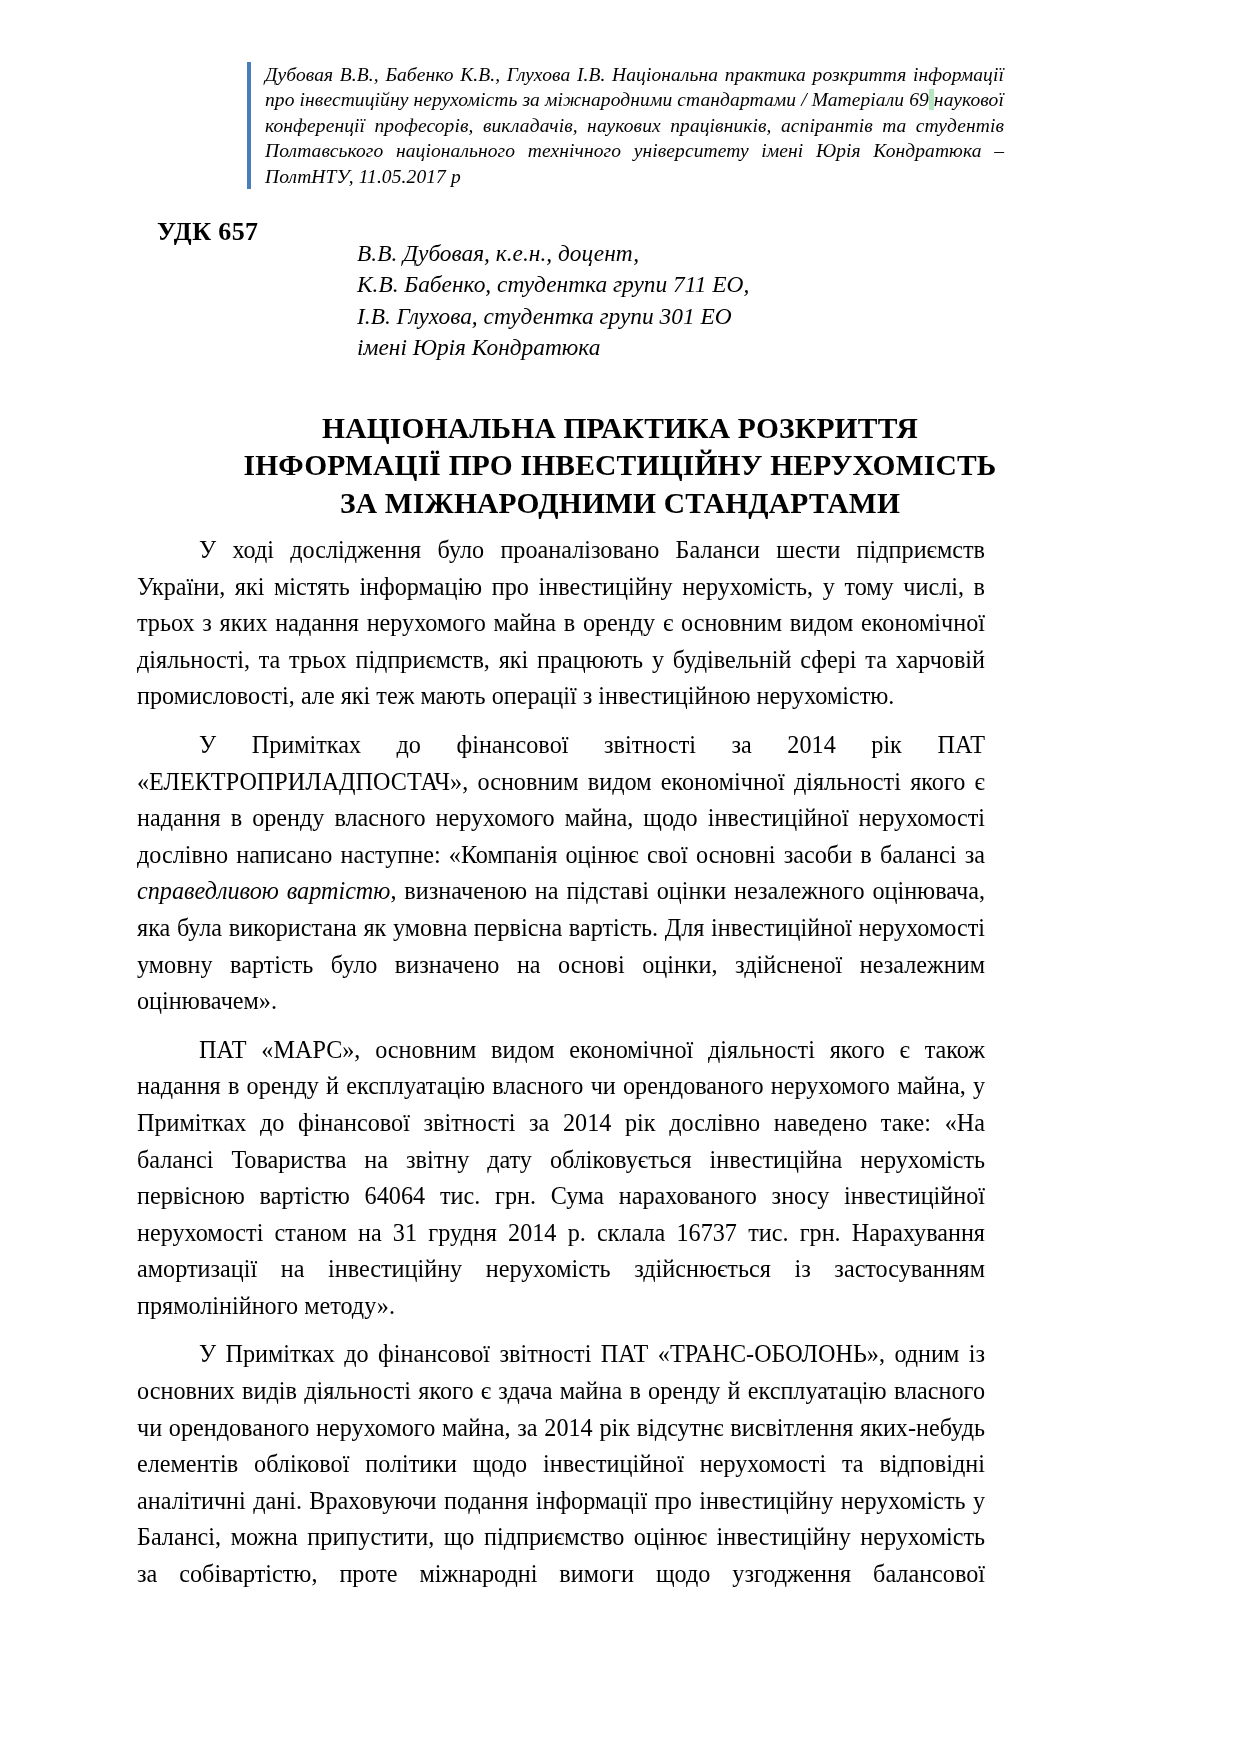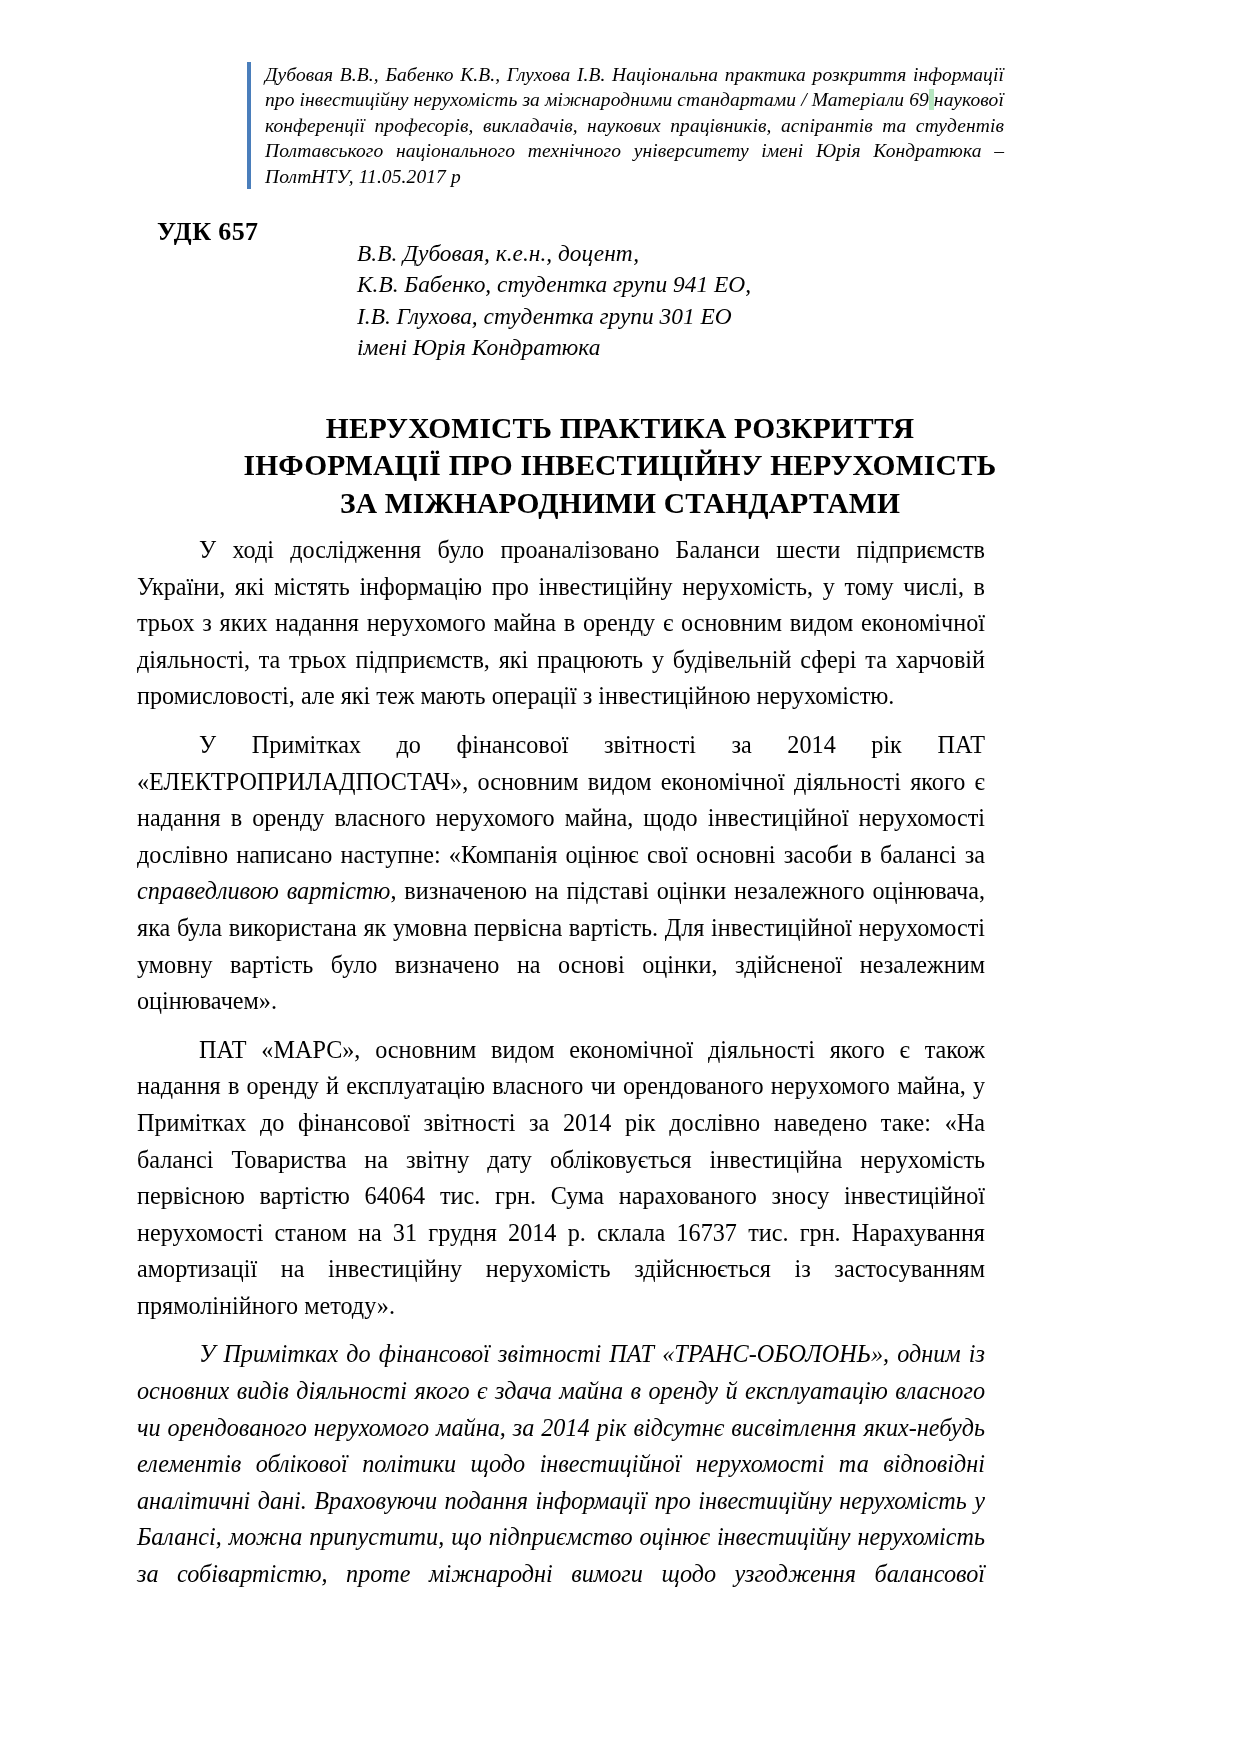--- a/index.html
+++ b/index.html
@@ -96,44 +96,44 @@
     width: 872px;
     font-size: 24.2px;
     line-height: 36.6px;
     text-align: justify;
   }
   .body-text p {
     margin: 12px;
     text-indent: 62px;
     text-align: justify;
   }
-  .body-text p:last-child { text-align-last: justify; font-style: italic; }
+  .body-text p:last-child { text-align-last: justify; }
   .it { font-style: italic; }
 </style>
 </head>
 <body>
 
 <div class="page">
 
   <div class="citation-wrap">
     <div class="citation-bar"></div>
     <div class="citation-text"><span>Дубовая В.В., Бабенко К.В., Глухова І.В. Національна практика розкриття інформації про інвестиційну нерухомість за міжнародними стандартами / Матеріали 69</span><span class="hl-green"> </span><span>наукової конференції професорів, викладачів, наукових працівників, аспірантів та студентів Полтавського національного технічного університету імені Юрія Кондратюка – ПолтНТУ, 11.05.2017 р</span></div>
   </div>
 
   <div class="udk">УДК 657</div>
 
   <div class="authors">
     <div>В.В. Дубовая, к.е.н., доцент,</div>
-    <div>К.В. Бабенко, студентка групи 941 ЕО,</div>
+    <div>К.В. Бабенко, студентка групи 711 ЕО,</div>
     <div>І.В. Глухова, студентка групи 301 ЕО</div>
     <div>імені Юрія Кондратюка</div>
   </div>
 
   <h1 class="doc-title">
-    <span class="tline">НЕРУХОМІСТЬ ПРАКТИКА РОЗКРИТТЯ</span>
+    <span class="tline">НАЦІОНАЛЬНА ПРАКТИКА РОЗКРИТТЯ</span>
     <span class="tline">ІНФОРМАЦІЇ ПРО ІНВЕСТИЦІЙНУ НЕРУХОМІСТЬ</span>
     <span class="tline">ЗА МІЖНАРОДНИМИ СТАНДАРТАМИ</span>
   </h1>
 
   <div class="body-text">
     <p>У ході дослідження було проаналізовано Баланси шести підприємств України, які містять інформацію про інвестиційну нерухомість, у тому числі, в трьох з яких надання нерухомого майна в оренду є основним видом економічної діяльності, та трьох підприємств, які працюють у будівельній сфері та харчовій промисловості, але які теж мають операції з інвестиційною нерухомістю.</p>
     <p><span>У Примітках до фінансової звітності за 2014 рік ПАТ «ЕЛЕКТРОПРИЛАДПОСТАЧ», основним видом економічної діяльності якого є надання в оренду власного нерухомого майна, щодо інвестиційної нерухомості дослівно написано наступне: «Компанія оцінює свої основні засоби в балансі за </span><span class="it">справедливою вартістю</span><span>, визначеною на підставі оцінки незалежного оцінювача, яка була використана як умовна первісна вартість. Для інвестиційної нерухомості умовну вартість було визначено на основі оцінки, здійсненої незалежним оцінювачем».</span></p>
     <p>ПАТ «МАРС», основним видом економічної діяльності якого є також надання в оренду й експлуатацію власного чи орендованого нерухомого майна, у Примітках до фінансової звітності за 2014 рік дослівно наведено таке: «На балансі Товариства на звітну дату обліковується інвестиційна нерухомість первісною вартістю 64064 тис. грн. Сума нарахованого зносу інвестиційної нерухомості станом на 31 грудня 2014 р. склала 16737 тис. грн. Нарахування амортизації на інвестиційну нерухомість здійснюється із застосуванням прямолінійного методу».</p>
     <p>У Примітках до фінансової звітності ПАТ «ТРАНС-ОБОЛОНЬ», одним із основних видів діяльності якого є здача майна в оренду й експлуатацію власного чи орендованого нерухомого майна, за 2014 рік відсутнє висвітлення яких-небудь елементів облікової політики щодо інвестиційної нерухомості та відповідні аналітичні дані. Враховуючи подання інформації про інвестиційну нерухомість у Балансі, можна припустити, що підприємство оцінює інвестиційну нерухомість за собівартістю, проте міжнародні вимоги щодо узгодження балансової</p>
   </div>

